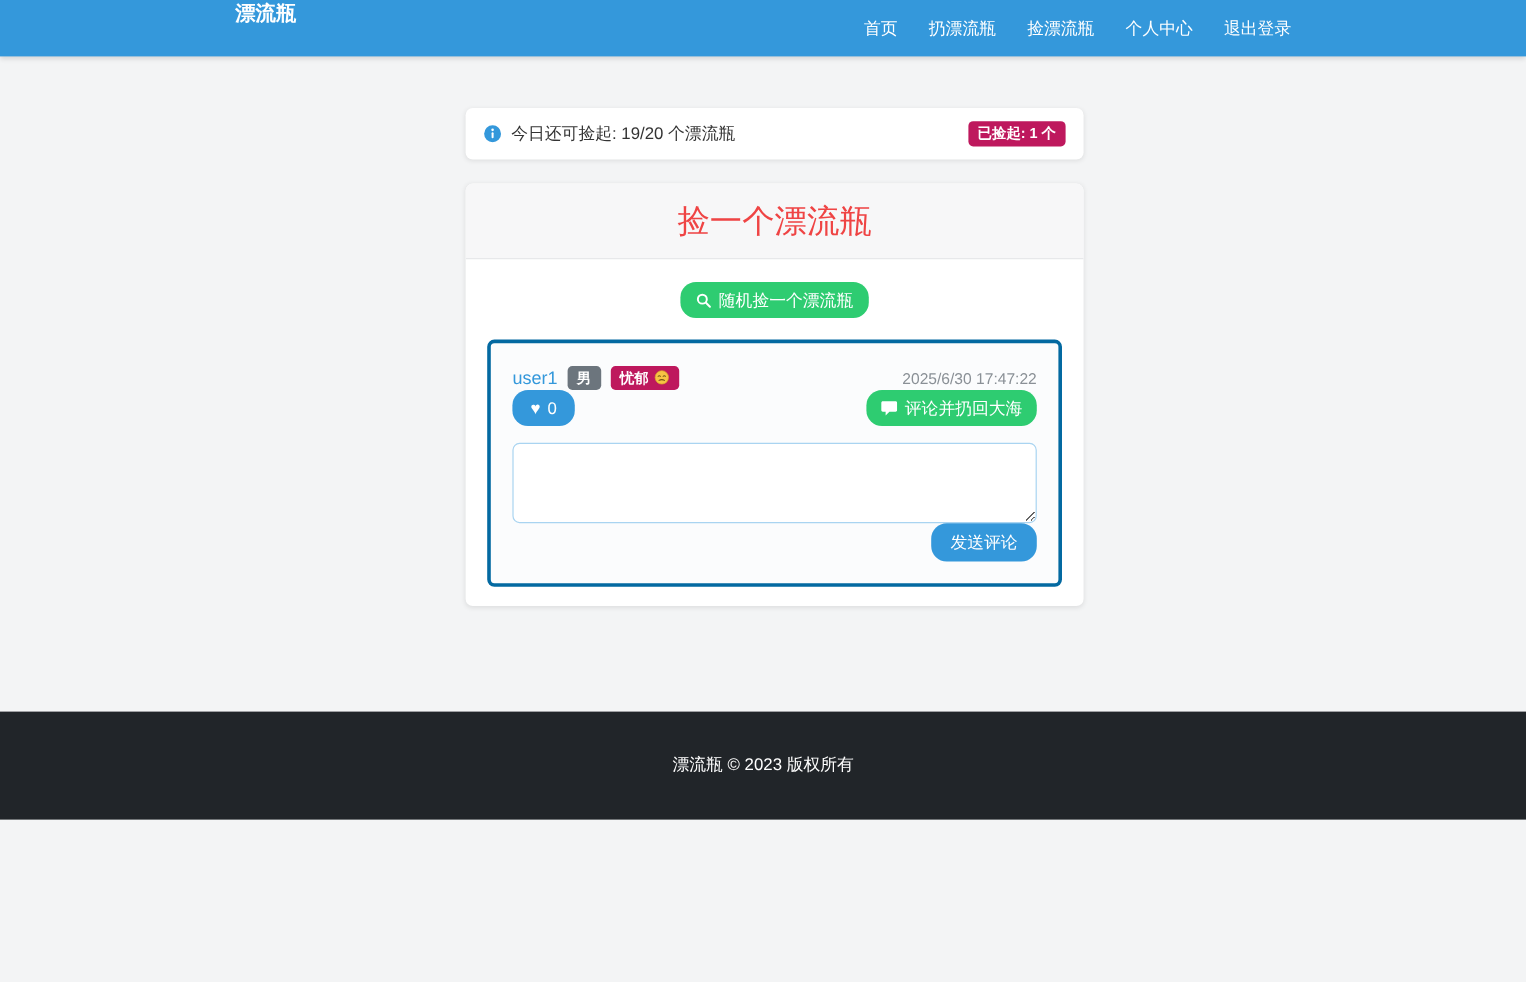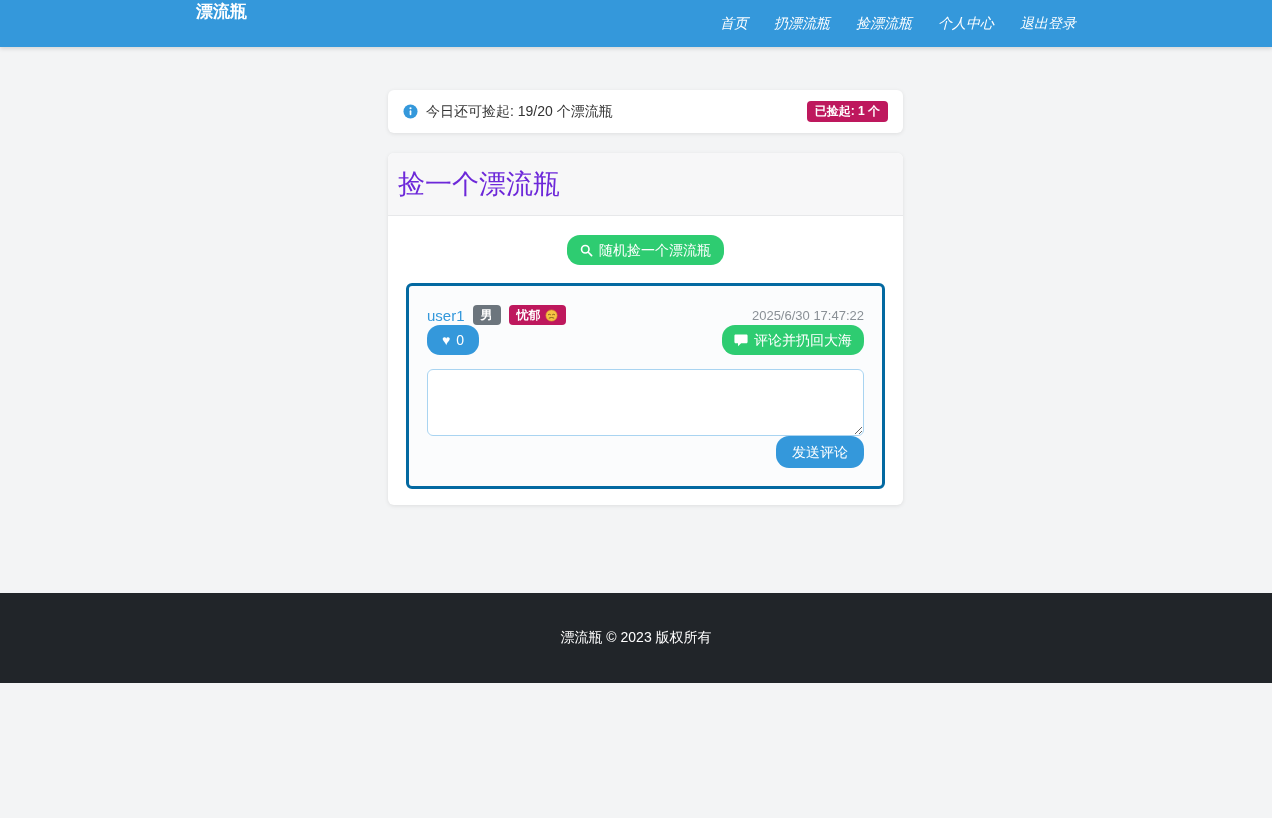--- a/index.html
+++ b/index.html
@@ -31,21 +31,21 @@
     font-size: 17px;
     font-weight: bold;
     text-decoration: none;
     cursor: pointer;
   }
   .nav-links {
     display: flex;
     align-items: center;
     gap: 26px;
     list-style: none;
-    margin: 0; padding: 0; font-style: italic;
+    margin: 0; padding: 0;
   }
   .nav-links a {
     color: #fff;
     font-size: 14px;
     text-decoration: none;
     cursor: pointer;
   }
 
   
   .page-main { width: 534px; margin: 0 auto; padding-left: 19px; }
@@ -81,24 +81,24 @@
     margin-top: 20px;
     margin-bottom: 88px;
     background: #fff;
     border-radius: 6px;
     box-shadow: 0 1px 4px rgba(0,0,0,.09);
     overflow: hidden;
   }
   .card-header {
     background: #f7f7f8;
     border-bottom: 1px solid #e7e8ea;
-    text-align: left;
+    text-align: center;
     padding: 13px 10px;
     font-size: 27px;
-    color: #6d28d9;
+    color: #ef4444;
   }
   .card-body { padding: 19px 18px 16px; }
 
   .pick-row { text-align: center; margin-bottom: 18px; }
   .btn {
     display: inline-flex;
     align-items: center;
     justify-content: center;
     gap: 6px;
     border: none;
@@ -124,21 +124,21 @@
     align-items: center;
     justify-content: space-between;
   }
   .bottle-user { display: flex; align-items: center; gap: 8px; }
   .username {
     color: #3498db;
     font-size: 15px;
     text-decoration: none;
     cursor: pointer;
   }
-  .mood-badge { display: inline-flex; align-items: flex-end; gap: 4px; }
+  .mood-badge { display: inline-flex; align-items: flex-start; gap: 4px; }
   .timestamp { color: #8a9096; font-size: 13px; }
 
   .bottle-message { margin: 15px 0 15px; font-size: 14px; color: #333; line-height: 1.45; }
 
   .bottle-actions {
     display: flex;
     align-items: center;
     justify-content: space-between;
     margin-bottom: 14px;
   }

